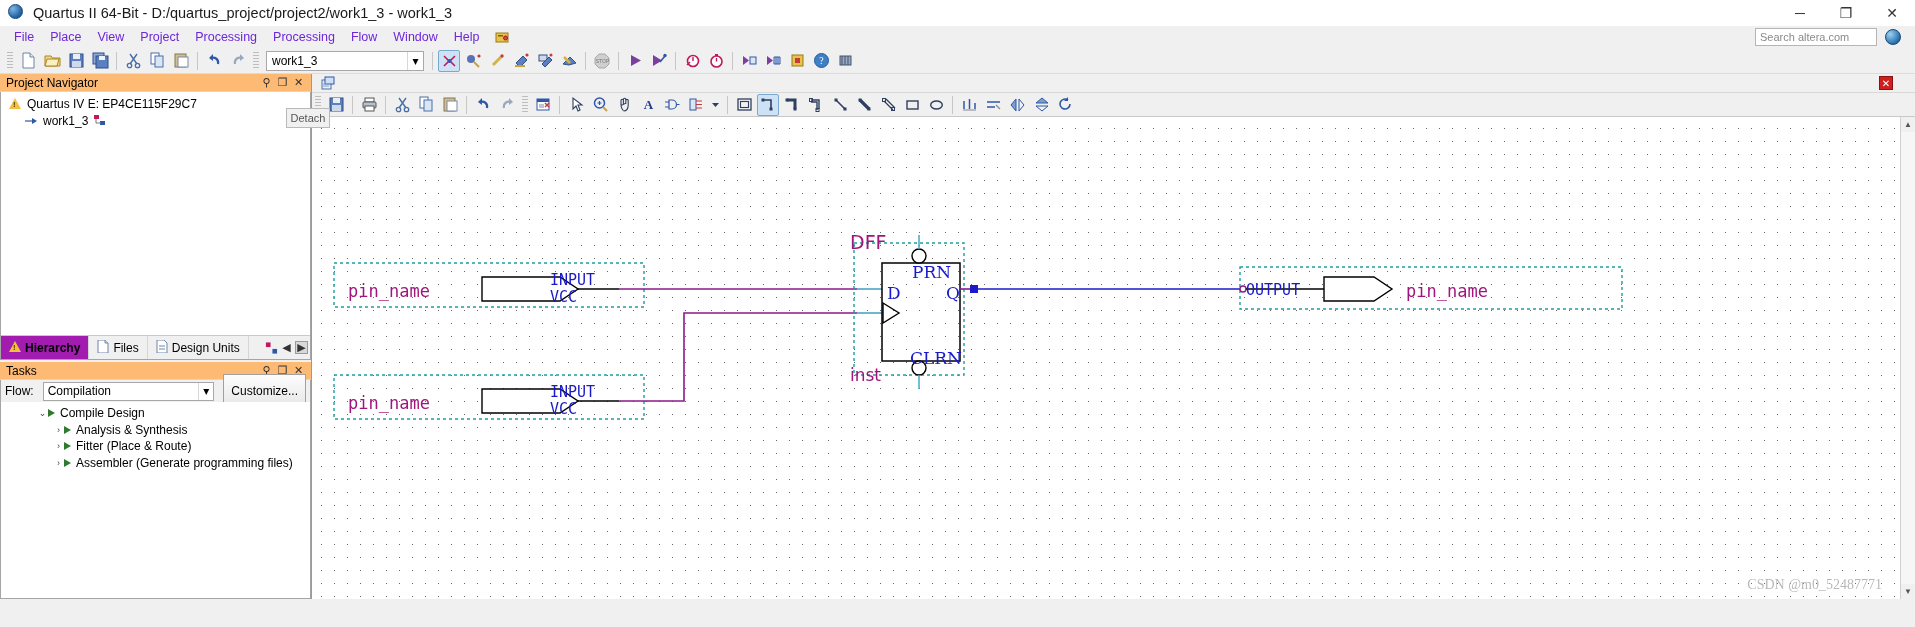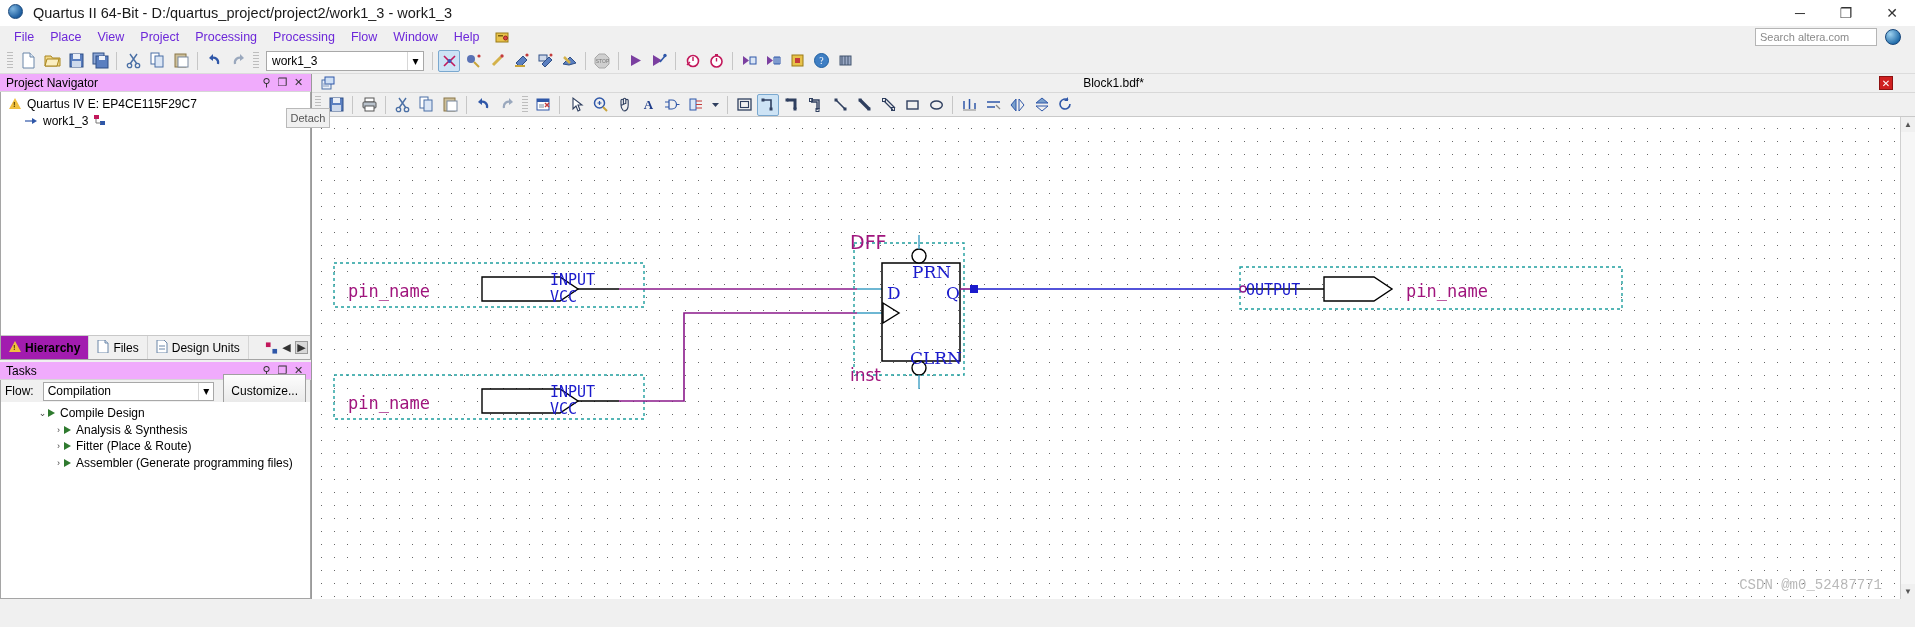--- a/index.html
+++ b/index.html
@@ -32,21 +32,21 @@
   .tbbtn { width:22px; height:22px; margin:0 1px; display:flex; align-items:center; justify-content:center; border:1px solid transparent; border-radius:2px;}
   .tbbtn.active{ background:#cde3f5; border-color:#7aa8cf; }
   .combo { width:158px; height:20px; border:1px solid #a8a8a8; background:#fff; display:flex; align-items:center;
       padding-left:5px; font-size:12px; margin:0 4px; }
   .combo .arrow { margin-left:auto; width:16px; height:18px; display:flex; align-items:center; justify-content:center; border-left:1px solid #d7d7d7; }
 
   
   .workspace { display:flex; height:525px; }
   .left-col { width:312px; background:#f0f0f0; display:flex; flex-direction:column; border-right:1px solid #9a9a9a; }
 
-  .panel-head { height:18px; background:#f0abfc; display:flex; align-items:center; padding:0 2px 0 6px; font-size:12px; border-bottom:1px solid #d6d6d6; }
+  .panel-head { height:18px; background:#fdba74; display:flex; align-items:center; padding:0 2px 0 6px; font-size:12px; border-bottom:1px solid #d6d6d6; }
   .panel-head .ptitle { color:#000; }
   .panel-head .pbtns { margin-left:auto; display:flex; gap:3px; padding-right:4px; }
   .pbtn { width:13px; height:13px; display:flex; align-items:center; justify-content:center; font-size:11px; color:#333; }
 
   .pn-body { background:#fff; border:1px solid #a5a5a5; border-top:none; flex:1; display:flex; flex-direction:column; }
   .pn-colhead { height:18px; background:#f0f0f0; border-bottom:1px solid #c8c8c8; display:flex; align-items:center; justify-content:center; font-size:12px; }
   .pn-tree { flex:1; padding-top:3px; }
   .tree-row { height:17px; display:flex; align-items:center; font-size:12px; padding-left:6px; }
   .tree-row .ic { width:16px; height:14px; margin-right:4px; display:flex; align-items:center; justify-content:center; }
   .tri-warn { width:0; height:0; border-left:6px solid transparent; border-right:6px solid transparent; border-bottom:11px solid #f0c040; position:relative; }
@@ -83,21 +83,21 @@
      background-image:radial-gradient(#666 0.7px, transparent 0.8px);
      background-size:13px 13px; background-position:3px 5px; overflow:hidden; }
   .vscroll { width:15px; background:#f0f0f0; border-left:1px solid #d0d0d0; display:flex; flex-direction:column; align-items:center; }
   .vs-btn { width:15px; height:15px; display:flex; align-items:center; justify-content:center; font-size:8px; color:#555; background:#f0f0f0;}
   .vs-track { flex:1; width:15px; background:#f6f6f6; }
 
   
   .detach-tip { position:absolute; left:286px; top:108px; width:44px; height:20px; background:#f0f0f0;
       border:1px solid #b9b9b9; font-size:11px; color:#555; display:flex; align-items:center; justify-content:center; z-index:40;}
   .svg-layer { position:absolute; inset:0; }
-  .watermark { position:absolute; right:18px; bottom:6px; font-size:14px; color:#b9b9b9; font-family:Liberation Mono, monospace;}
+  .watermark { position:absolute; right:18px; bottom:6px; font-size:14px; color:#b9b9b9; font-family:Liberation Serif, serif;}
 </style>
 </head>
 <body>
 
 <div class="titlebar">
   <div class="title-icon">
       <div class="globe"></div>
     </div>
   <div class="title-text">Quartus II 64-Bit - D:/quartus_project/project2/work1_3 - work1_3</div>
   <div class="winbtns">
@@ -425,21 +425,20 @@
 
   <div class="right-col">
     <div class="doc-tabbar">
       <div class="detach-ic">
         <svg width="17" height="17" viewBox="0 0 17 17">
             <rect x="3" y="5" width="9" height="9" fill="#e9eff8" stroke="#4a6fa5"></rect>
             <rect x="6" y="2" width="9" height="7" fill="#cfe0f5" stroke="#2f57a8"></rect>
             <path d="M4 9h6M4 11h6" stroke="#8aa0c0"></path>
           </svg>
       </div>
-      <div class="doc-title">Block1.bdf*</div>
       <div class="tab-close">✕</div>
     </div>
 
     <div class="sch-toolbar">
       <div class="tb-grip"></div>
       <div class="tbbtn">
         <svg width="17" height="17" viewBox="0 0 17 17">
             <rect x="2" y="2" width="13" height="13" fill="#5b7fc0" stroke="#2f4f86"></rect>
             <rect x="5" y="2" width="7" height="5" fill="#e9eef7"></rect>
             <rect x="4" y="9" width="9" height="6" fill="#cdd9ec"></rect>

